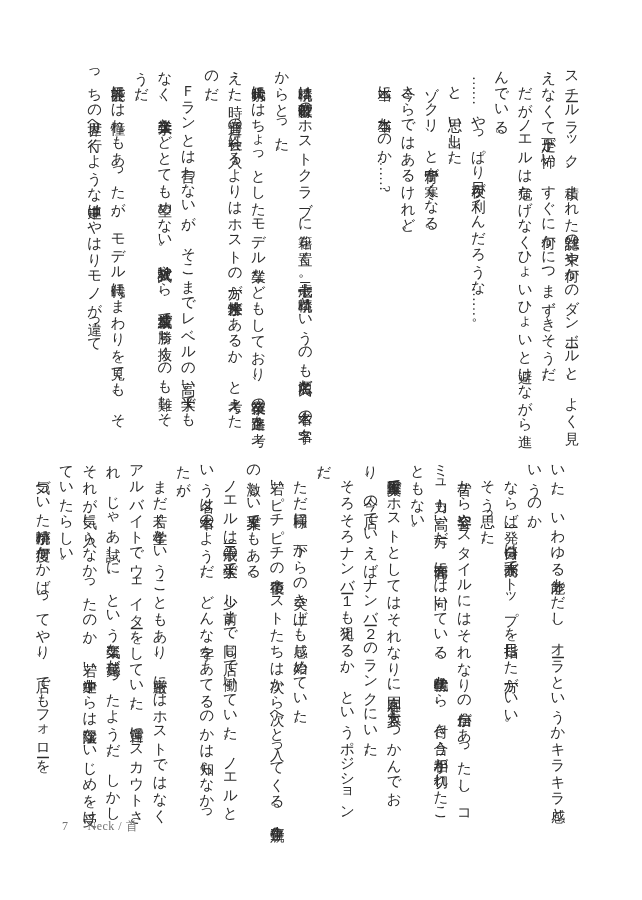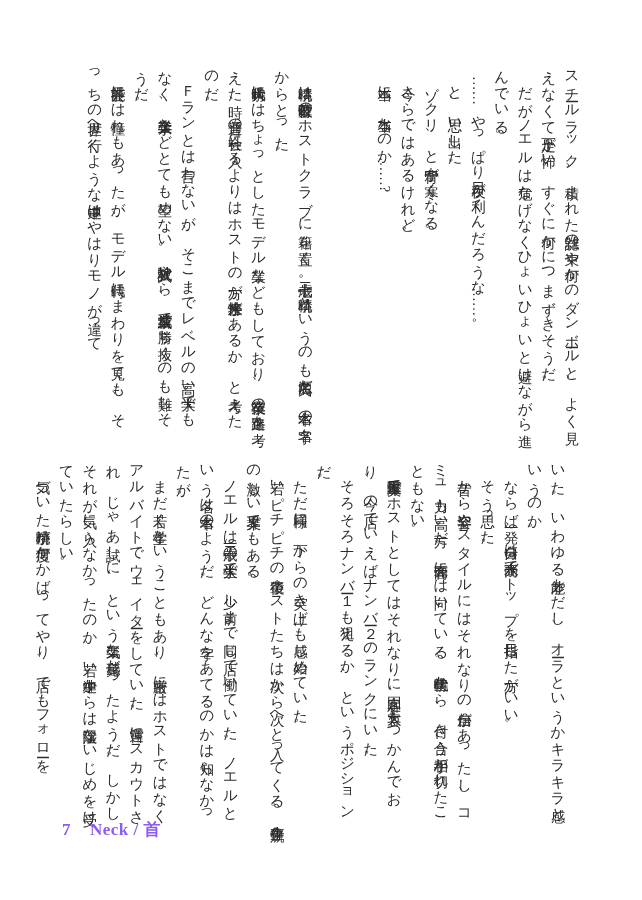--- a/index.html
+++ b/index.html
@@ -42,24 +42,23 @@
     right: 59px;
   }
   #band-bottom {
     top: 455px;
     right: 73px;
   }
   #footer {
     position: absolute;
     top: 818px;
     left: 62px;
-    font-size: 17px;
-    color: #8b5cf6;
+    font-size: 12px;
+    color: #737373;
     letter-spacing: 0.5px;
-    font-weight: bold;
   }
   #footer .pnum {
     display: inline-block;
     margin-right: 19px;
   }
 </style>
 </head>
 <body>
 
 <div id="page">

